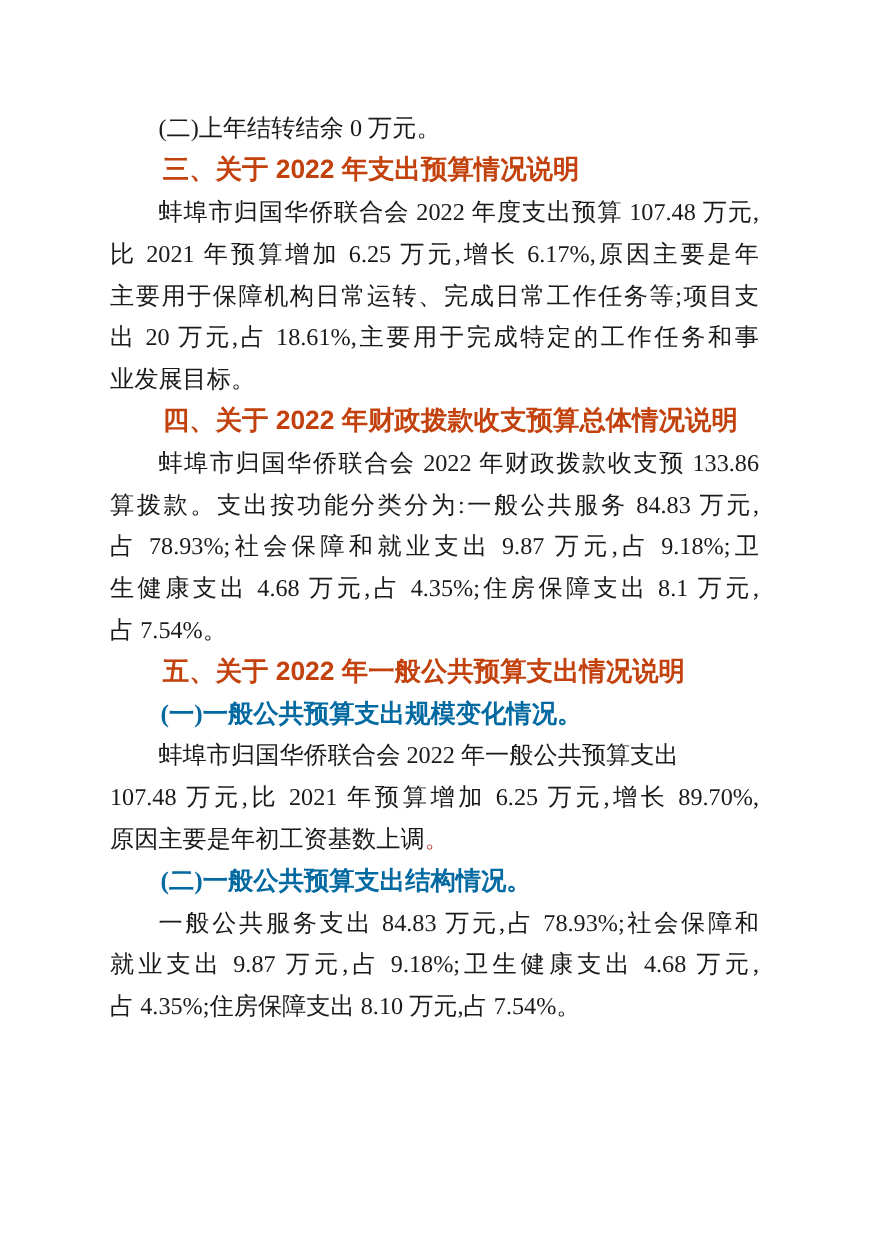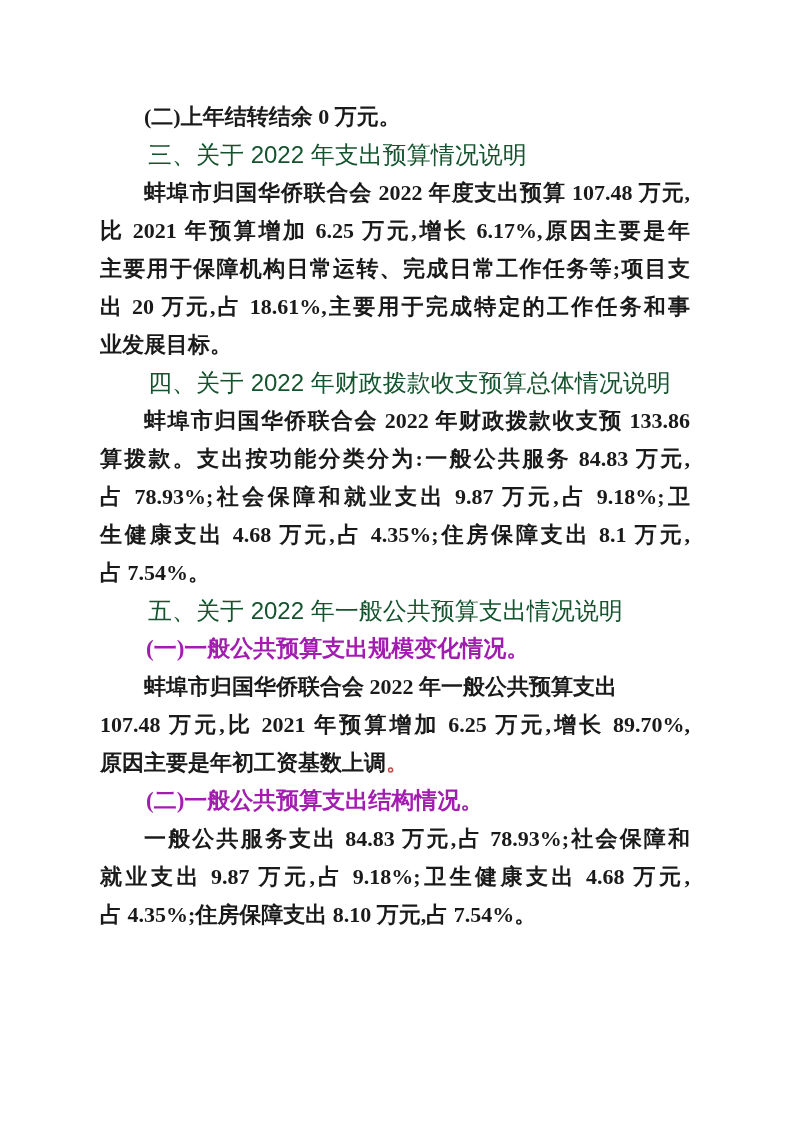--- a/index.html
+++ b/index.html
@@ -21,39 +21,38 @@
     left: 100px;
     top: 98px;
     width: 590px;
   }
   .line {
     height: 38px;
     line-height: 38px;
     font-size: 22px;
     white-space: normal;
     text-align: left;
-    font-weight: bold;
   }
   .indent {
     text-indent: 2em;
   }
   .just {
     text-align: justify;
     text-align-last: justify;
   }
   .h1 {
     font-family: "Liberation Sans", "DejaVu Sans", sans-serif;
-    font-weight: normal;
+    font-weight: bold;
     font-size: 24px;
-    color: #14532d;
+    color: #c2410c;
   }
   .sub {
     font-weight: bold;
     font-size: 23px;
-    color: #a21caf;
+    color: #0369a1;
   }
   .tight {
     font-size: 20px;
     letter-spacing: -0.2px;
   }
   .red-period {
     color: #c0504d;
   }
 </style>
 </head>

